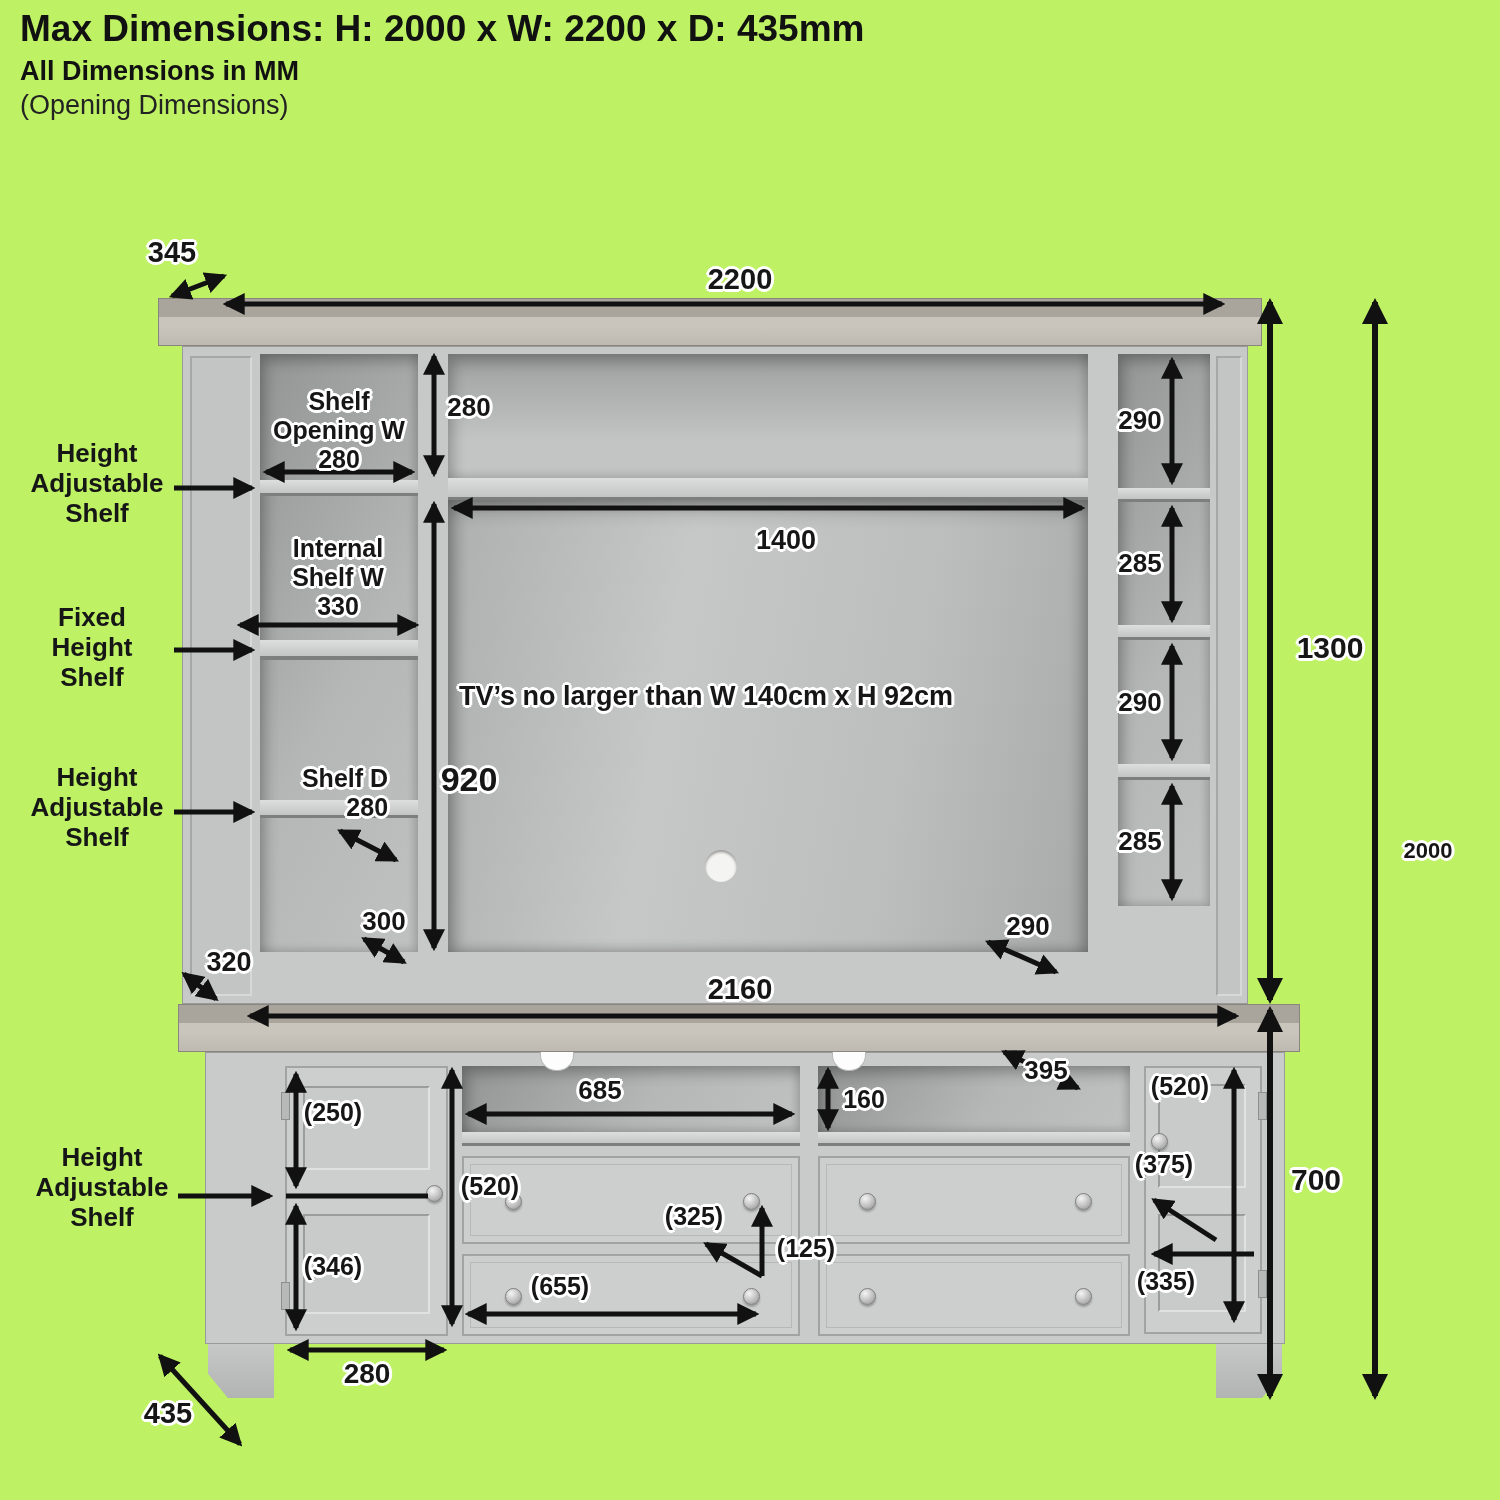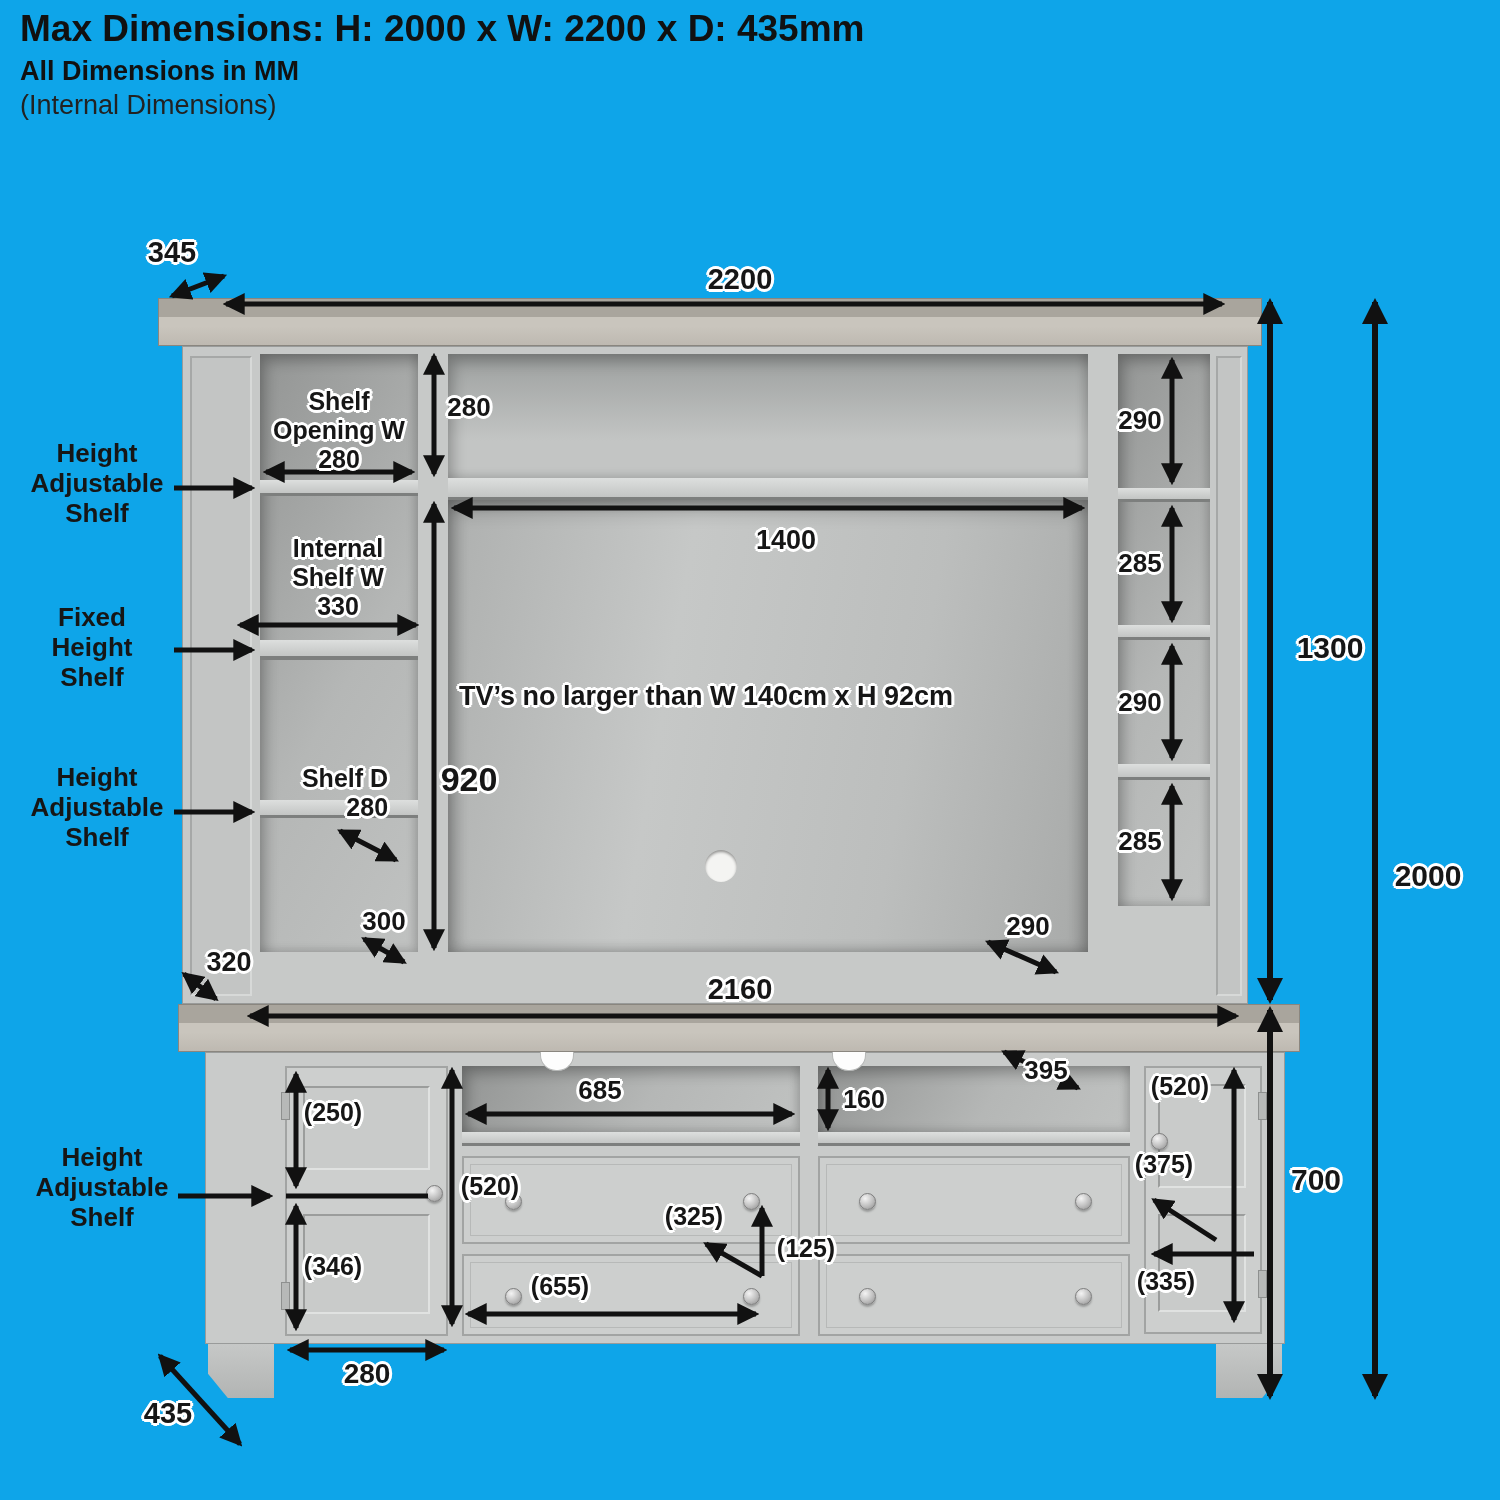--- a/index.html
+++ b/index.html
@@ -1,16 +1,16 @@
 <!DOCTYPE html>
 <html><head>
 <meta charset="utf-8">
 <style>
   html,body{margin:0;padding:0;background:#ffffff;}
-  .scene{position:relative;width:1500px;height:1500px;background:#0ea5e9;
+  .scene{position:relative;width:1500px;height:1500px;background:#bef264;
          font-family:"Liberation Sans",sans-serif;overflow:hidden;}
   .abs{position:absolute;box-sizing:border-box;}
   
   .hdr-title{position:absolute;left:20px;top:8px;font-size:37px;font-weight:700;color:#111;}
   .hdr-sub{position:absolute;left:20px;top:56px;font-size:27px;font-weight:700;color:#111;}
   .hdr-note{position:absolute;left:20px;top:90px;font-size:27px;font-weight:400;color:#222;}
   .lbl{position:absolute;transform:translate(-50%,-50%);font-weight:700;color:#161616;
        white-space:pre-line;text-align:center;line-height:1.16;}
   .halo{text-shadow:-2px -2px 0 #fff,2px -2px 0 #fff,-2px 2px 0 #fff,2px 2px 0 #fff,
         -3px 0 0 #fff,3px 0 0 #fff,0 -3px 0 #fff,0 3px 0 #fff;}
@@ -40,21 +40,21 @@
   svg .dim{stroke:#111;stroke-width:5;fill:none;}
   svg .dimw{stroke:#111;stroke-width:6;fill:none;}
 </style>
 </head>
 <body>
 
 <div class="scene">
 
   <div class="hdr-title">Max Dimensions: H: 2000 x W: 2200 x D: 435mm</div>
   <div class="hdr-sub">All Dimensions in MM</div>
-  <div class="hdr-note">(Internal Dimensions)</div>
+  <div class="hdr-note">(Opening Dimensions)</div>
 
   <div class="abs carcass" style="left:182px;top:346px;width:1066px;height:658px;"></div>
   <div class="abs postpanel" style="left:190px;top:356px;width:62px;height:640px;"></div>
   <div class="abs postpanel" style="left:1216px;top:356px;width:26px;height:640px;"></div>
   <div class="abs opening" style="left:260px;top:354px;width:158px;height:598px;"></div>
   <div class="abs shelfb" style="left:260px;top:480px;width:158px;height:16px;"></div>
   <div class="abs shelfb" style="left:260px;top:640px;width:158px;height:20px;border-bottom-width:4px;"></div>
   <div class="abs shelfb" style="left:260px;top:800px;width:158px;height:18px;"></div>
   <div class="abs opening-lt" style="left:448px;top:354px;width:640px;height:124px;"></div>
   <div class="abs shelfb" style="left:448px;top:478px;width:640px;height:22px;"></div>
@@ -165,21 +165,21 @@
   <div class="lbl halo" style="left:469px;top:407px;font-size:26px;">280</div>
   <div class="lbl halo" style="left:786px;top:541px;font-size:27px;">1400</div>
   <div class="lbl halo" style="left:469px;top:780px;font-size:34px;">920</div>
   <div class="lbl halo" style="left:706px;top:697px;font-size:27px;">TV’s no larger than W 140cm x H 92cm</div>
   <div class="lbl halo" style="left:1140px;top:420px;font-size:26px;">290</div>
   <div class="lbl halo" style="left:1140px;top:563px;font-size:26px;">285</div>
   <div class="lbl halo" style="left:1140px;top:702px;font-size:26px;">290</div>
   <div class="lbl halo" style="left:1140px;top:841px;font-size:26px;">285</div>
   <div class="lbl halo" style="left:1028px;top:926px;font-size:26px;">290</div>
   <div class="lbl halo" style="left:1330px;top:648px;font-size:30px;">1300</div>
-  <div class="lbl halo" style="left:1428px;top:851px;font-size:30px;margin-top:25px;">2000</div>
+  <div class="lbl halo" style="left:1428px;top:851px;font-size:22px;">2000</div>
   <div class="lbl halo" style="left:1316px;top:1180px;font-size:30px;">700</div>
   <div class="lbl halo" style="left:740px;top:990px;font-size:29px;">2160</div>
   <div class="lbl halo" style="left:600px;top:1090px;font-size:26px;">685</div>
   <div class="lbl halo" style="left:864px;top:1099px;font-size:25px;">160</div>
   <div class="lbl halo" style="left:1046px;top:1070px;font-size:26px;">395</div>
   <div class="lbl halo" style="left:333px;top:1112px;font-size:25px;">(250)</div>
   <div class="lbl halo" style="left:333px;top:1266px;font-size:25px;">(346)</div>
   <div class="lbl halo" style="left:490px;top:1186px;font-size:25px;">(520)</div>
   <div class="lbl halo" style="left:560px;top:1286px;font-size:25px;">(655)</div>
   <div class="lbl halo" style="left:694px;top:1216px;font-size:25px;">(325)</div>

